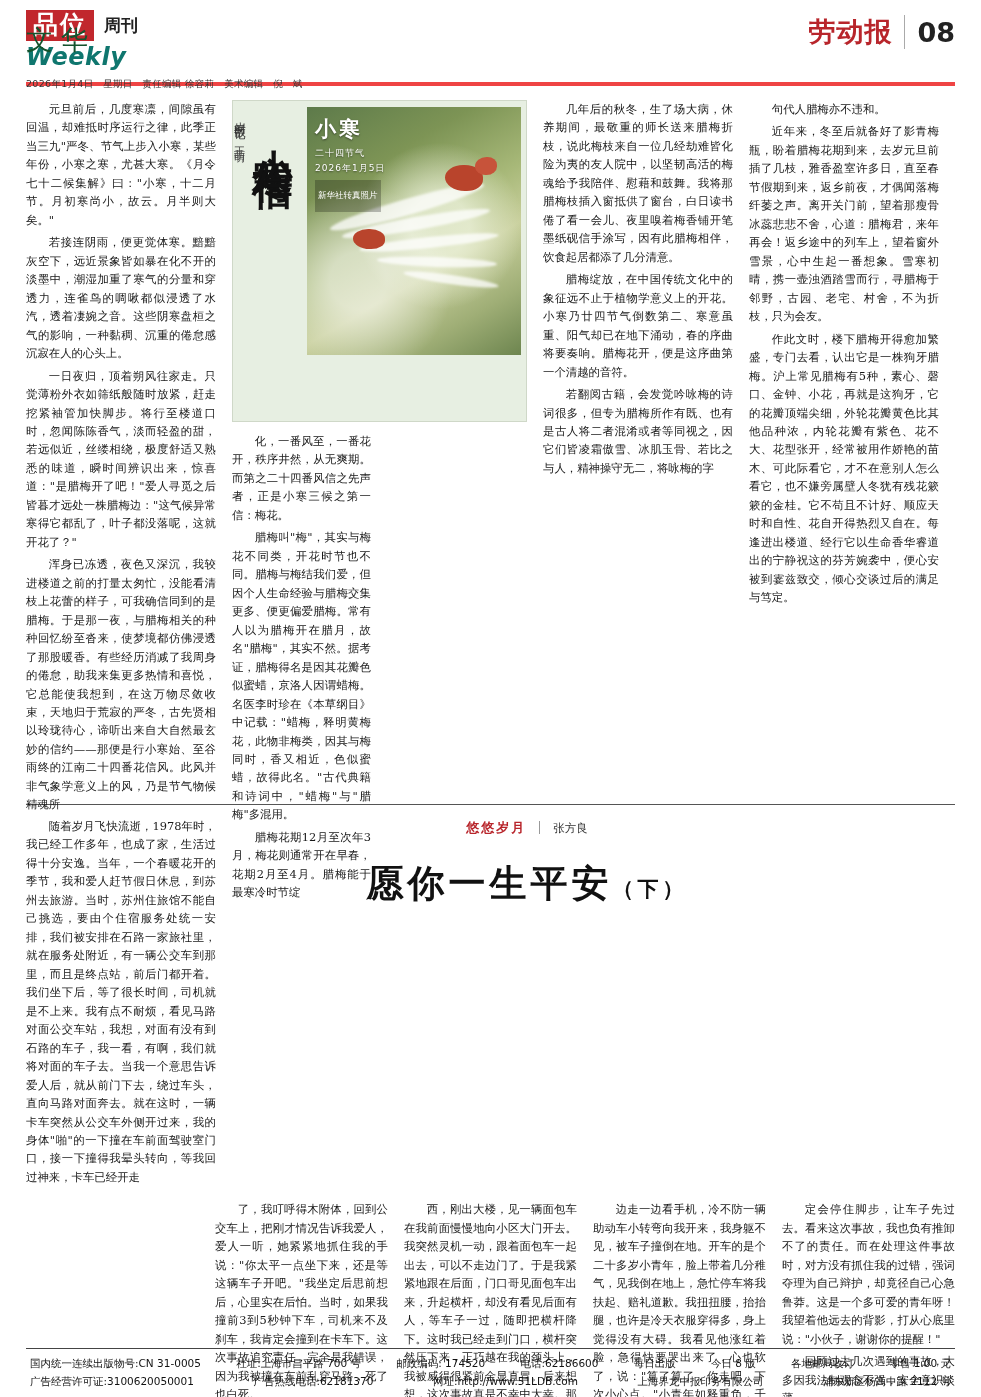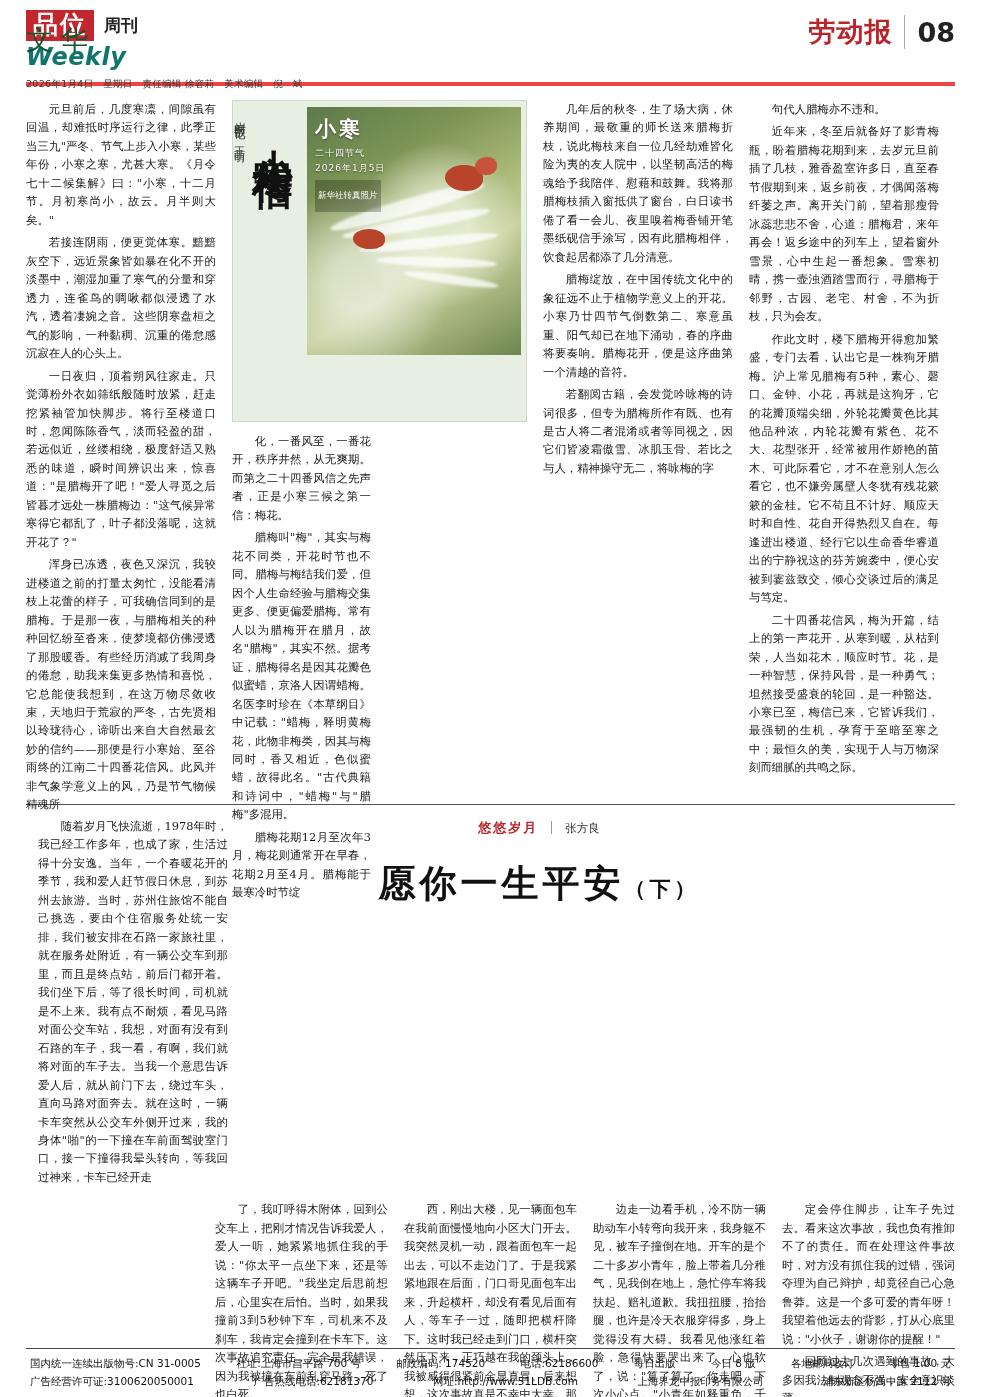--- a/index.html
+++ b/index.html
@@ -79,21 +79,21 @@
   .body-text{
     font-size:11.4px;line-height:1.62;color:#181818;text-align:justify;
     font-family:"DejaVu Serif","Liberation Serif",serif;
   }
   .body-text p{margin:0 0 4px 0;text-indent:2em;}
 
   .rule{border-top:1px solid #555;margin:14px 0 0 0;}
 
   
   .a2{margin-top:12px;position:relative;height:510px;}
-  .a2-head{display:flex;gap:16px;margin-left:12px;}
+  .a2-head{display:flex;gap:16px;}
   .a2-lead{width:190px;}
   .a2-title-col{width:590px;text-align:center;}
   .kicker{font-size:13px;color:#b8252b;font-weight:bold;letter-spacing:2px;display:inline-block;}
   .kicker-sep{display:inline-block;width:1px;height:13px;background:#999;margin:0 8px;vertical-align:-2px;}
   .byline{font-size:11.5px;color:#333;display:inline-block;}
   .a2-title{
     font-size:37px;font-weight:bold;letter-spacing:4px;margin-top:22px;color:#111;
     font-family:"DejaVu Serif","Liberation Serif",serif;
   }
   .a2-title small{font-size:21px;}
@@ -178,21 +178,20 @@
       <div class="col body-text">
         <p>几年后的秋冬，生了场大病，休养期间，最敬重的师长送来腊梅折枝，说此梅枝来自一位几经劫难皆化险为夷的友人院中，以坚韧高活的梅魂给予我陪伴、慰藉和鼓舞。我将那腊梅枝插入窗抵供了窗台，白日读书倦了看一会儿、夜里嗅着梅香铺开笔墨纸砚信手涂写，因有此腊梅相伴，饮食起居都添了几分清意。</p>
         <p>腊梅绽放，在中国传统文化中的象征远不止于植物学意义上的开花。小寒乃廿四节气倒数第二、寒意虽重、阳气却已在地下涌动，春的序曲将要奏响。腊梅花开，便是这序曲第一个清越的音符。</p>
         <p>若翻阅古籍，会发觉吟咏梅的诗词很多，但专为腊梅所作有既、也有是古人将二者混淆或者等同视之，因它们皆凌霜傲雪、冰肌玉骨、若比之与人，精神操守无二，将咏梅的字</p>
       </div>
 
       <div class="col body-text">
         <p>句代人腊梅亦不违和。</p>
         <p>近年来，冬至后就备好了影青梅瓶，盼着腊梅花期到来，去岁元旦前插了几枝，雅香盈室许多日，直至春节假期到来，返乡前夜，才偶闻落梅纤萎之声。离开关门前，望着那瘦骨冰蕊悲悲不舍，心道：腊梅君，来年再会！返乡途中的列车上，望着窗外雪景，心中生起一番想象。雪寒初晴，携一壶浊酒踏雪而行，寻腊梅于邻野，古园、老宅、村舍，不为折枝，只为会友。</p>
         <p>作此文时，楼下腊梅开得愈加繁盛，专门去看，认出它是一株狗牙腊梅。沪上常见腊梅有5种，素心、磬口、金钟、小花，再就是这狗牙，它的花瓣顶端尖细，外轮花瓣黄色比其他品种浓，内轮花瓣有紫色、花不大、花型张开，经常被用作娇艳的苗木、可此际看它，才不在意别人怎么看它，也不嫌旁属壁人冬犹有残花簌簌的金桂。它不苟且不计好、顺应天时和自性、花自开得热烈又自在。每逢进出楼道、经行它以生命香华睿道出的宁静祝这的芬芳婉袭中，便心安被到霎兹致交，倾心交谈过后的满足与笃定。</p>
-        <p>二十四番花信风，梅为开篇，结上的第一声花开，从寒到暖，从枯到荣，人当如花木，顺应时节。花，是一种智慧，保持风骨，是一种勇气；坦然接受盛衰的轮回，是一种豁达。小寒已至，梅信已来，它皆诉我们，最强韧的生机，孕育于至暗至寒之中；最恒久的美，实现于人与万物深刻而细腻的共鸣之际。</p>
       </div>
     </div>
   </div>
 
   <div class="rule"></div>
 
   <div class="a2">
     <div class="a2-head">
       <div class="a2-lead body-text">
         <p>随着岁月飞快流逝，1978年时，我已经工作多年，也成了家，生活过得十分安逸。当年，一个春暖花开的季节，我和爱人赶节假日休息，到苏州去旅游。当时，苏州住旅馆不能自己挑选，要由个住宿服务处统一安排，我们被安排在石路一家旅社里，就在服务处附近，有一辆公交车到那里，而且是终点站，前后门都开着。我们坐下后，等了很长时间，司机就是不上来。我有点不耐烦，看见马路对面公交车站，我想，对面有没有到石路的车子，我一看，有啊，我们就将对面的车子去。当我一个意思告诉爱人后，就从前门下去，绕过车头，直向马路对面奔去。就在这时，一辆卡车突然从公交车外侧开过来，我的身体"啪"的一下撞在车前面驾驶室门口，接一下撞得我晕头转向，等我回过神来，卡车已经开走</p>

